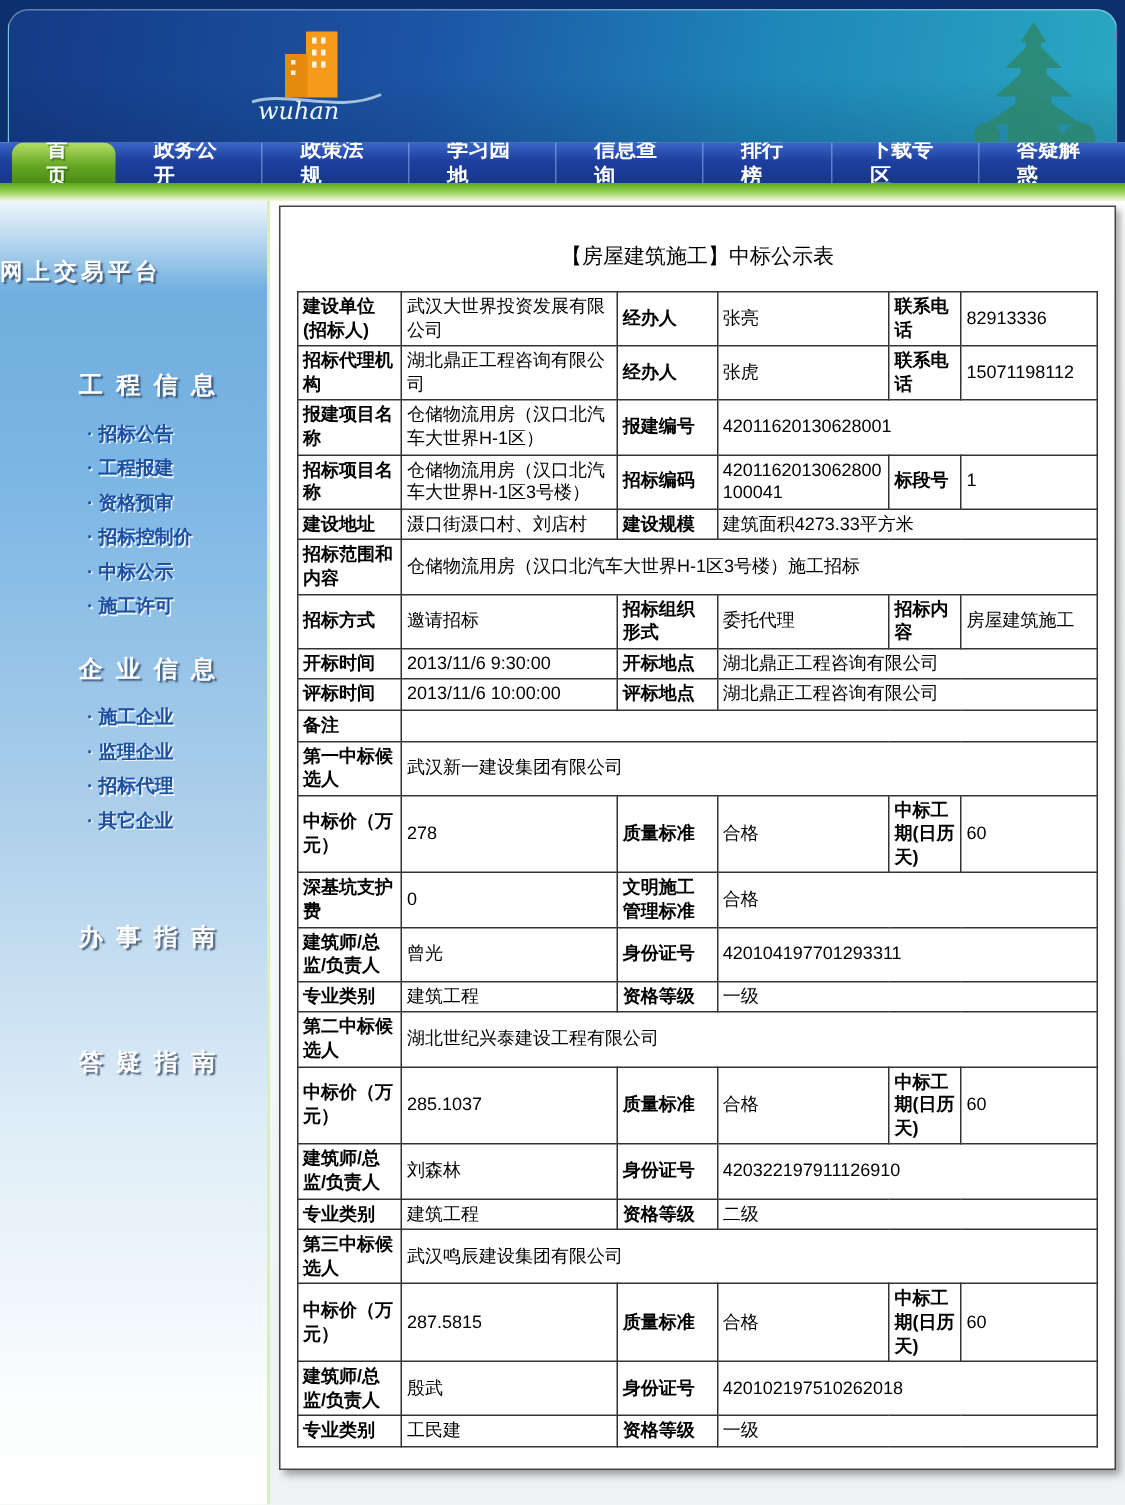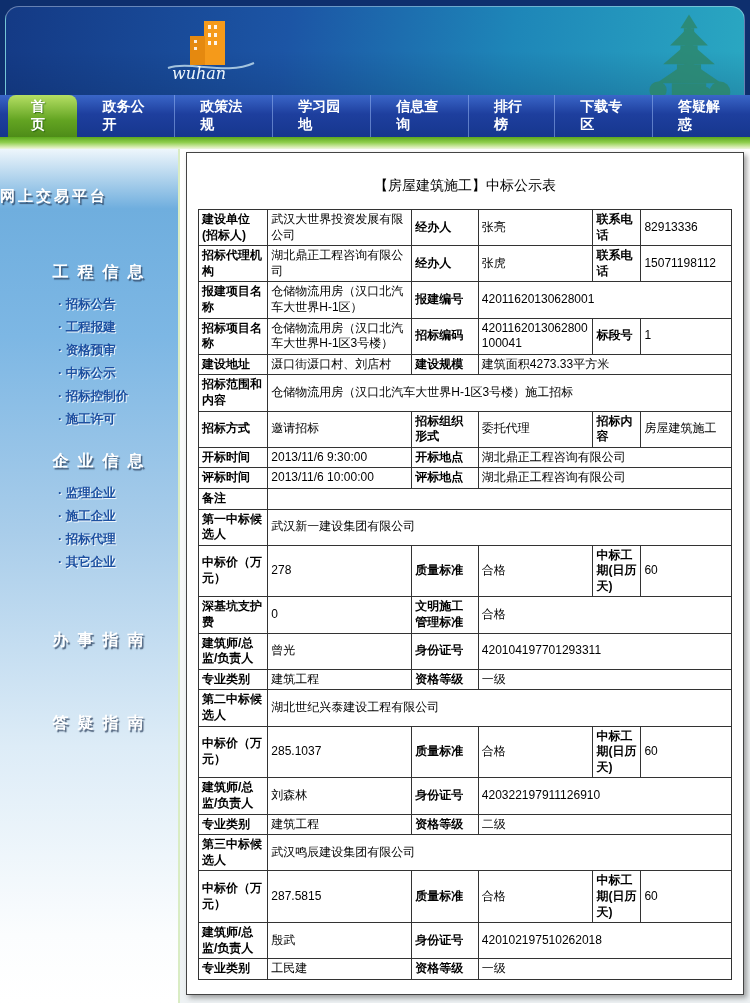--- a/index.html
+++ b/index.html
@@ -17,21 +17,21 @@
     background:linear-gradient(to top,#061d4a 0%,transparent 80%); }
   .logo-wrap { margin-left:158px; position:relative; z-index:2; }
   .titles { margin-left:14px; z-index:2; }
   .site-title { font-size:33px; font-weight:bold; color:#ffe23c; letter-spacing:7px;
     text-shadow:-1px -1px 0 #2c7a2c, 1px 1px 0 #2c7a2c, 2px 3px 3px rgba(0,0,0,.55); }
   .site-subtitle { margin-top:4px; font-size:12.5px; font-weight:bold; color:#ffd839;
     letter-spacing:2.5px; text-shadow:1px 1px 1px #14502a; }
   .pagoda { position:absolute; right:12px; top:4px; z-index:1; }
 
   
-  nav { height:42px; display:flex; align-items:stretch;
+  nav { height:27px; display:flex; align-items:stretch;
     background:linear-gradient(#3a66c8,#1e3f9e 45%,#16368e); }
   .tab { display:flex; align-items:center; justify-content:center; padding:0 25px;
     color:#fff; font-weight:bold; font-size:14px; cursor:pointer;
     border-left:1px solid rgba(150,180,240,.55); }
   .tab:first-child { border-left:none; }
   .tab.active { background:linear-gradient(#b5df64,#63a422 60%,#4e8c18);
     border-radius:8px 8px 0 0; margin-left:8px; border-left:none; padding:0 23px;
     text-shadow:1px 1px 1px rgba(0,60,0,.5); }
   .tab.active + .tab { border-left:none; }
   .green-strip { height:12px;
@@ -119,28 +119,28 @@
   <div class="green-strip"></div>
 
   <div class="content">
     <aside>
         <div class="platform-title">网上交易平台</div>
         <div class="section-title">工程信息</div>
         <div class="side-items">
           <div class="side-item">招标公告</div>
           <div class="side-item">工程报建</div>
           <div class="side-item">资格预审</div>
+          <div class="side-item">招标控制价</div>
           <div class="side-item">中标公示</div>
-          <div class="side-item">招标控制价</div>
           <div class="side-item">施工许可</div>
         </div>
         <div class="section-title tight">企业信息</div>
         <div class="side-items">
+          <div class="side-item">施工企业</div>
           <div class="side-item">监理企业</div>
-          <div class="side-item">施工企业</div>
           <div class="side-item">招标代理</div>
           <div class="side-item">其它企业</div>
         </div>
         <div class="section-title">办事指南</div>
         <div class="section-title gap">答疑指南</div>
       </aside>
     <main>
       <div class="panel">
         <div class="table-title">【房屋建筑施工】中标公示表</div>
         <table>

